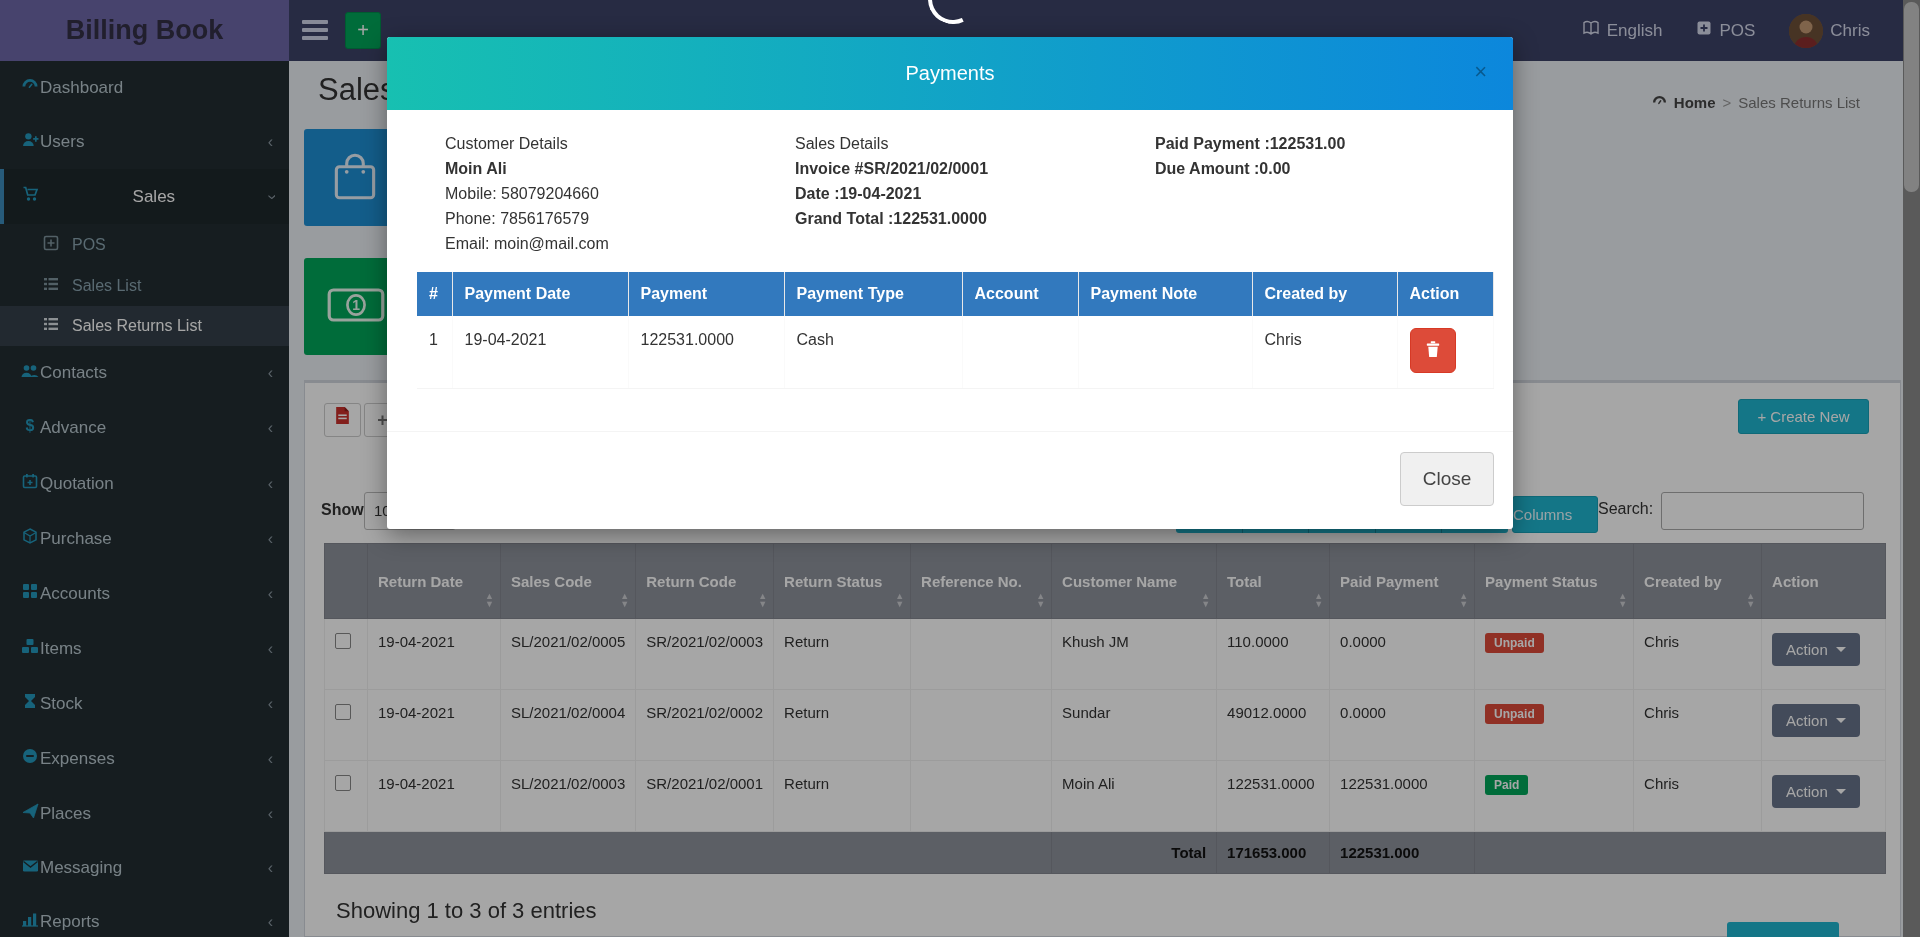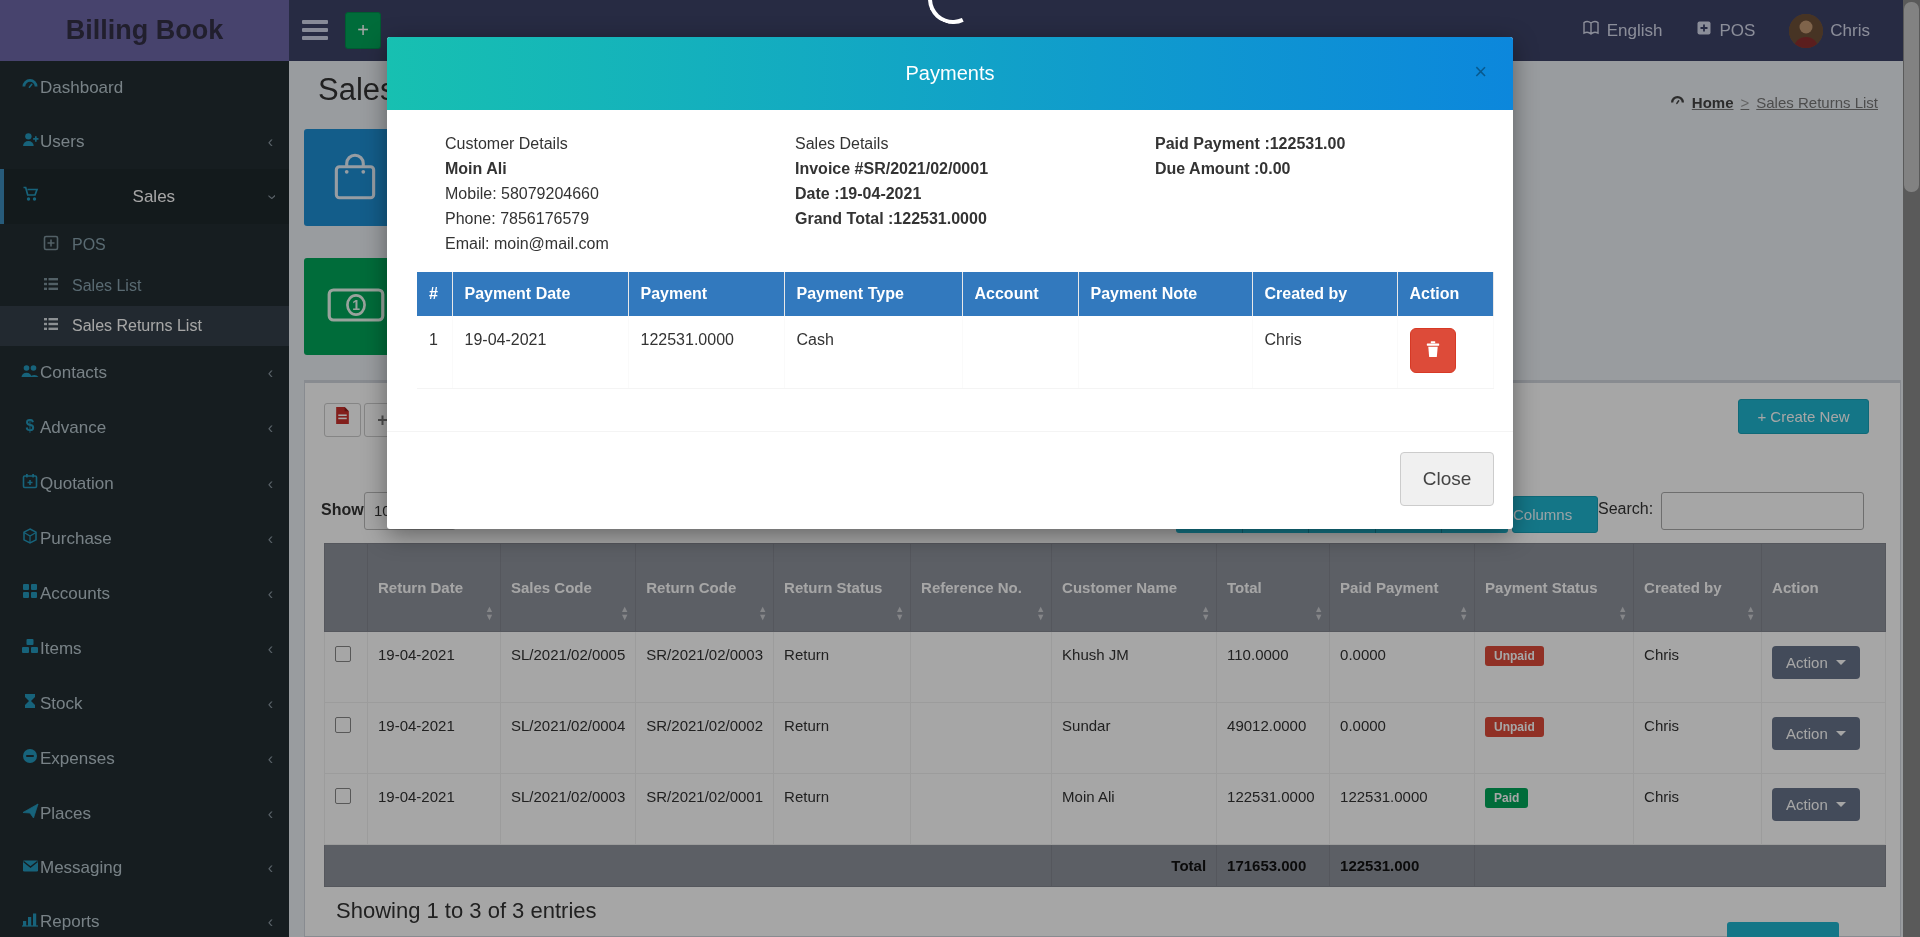--- a/index.html
+++ b/index.html
@@ -30,21 +30,21 @@
   .side-item .lbl { flex:1; }
   .side-item .chev { color:#8a97a0; font-size:16px; }
   .side-item.parent-active { background:#1e282c; border-left:4px solid #3c8dbc; padding-left:16px; color:#fff;text-align:center; }
   .sub-item { display:flex; align-items:center; gap:12px; padding:11px 16px 11px 42px; color:#8aa4af; font-size:16px; cursor:pointer; }
   .sub-item .ic { width:18px; text-align:center; color:#7f949d; flex:0 0 18px; }
   .sub-item.active { background:#35404a; color:#fff; }
   .sub-item.active .ic { color:#d7dde2; }
 
   
   .page-title { position:absolute; left:318px; top:72px; font-size:31px; color:#333; z-index:1; }
-  .breadcrumb { position:absolute; right:42px; top:94px; font-size:15px; color:#777; display:flex; align-items:flex-end; gap:7px; z-index:1;text-decoration:underline; }
+  .breadcrumb { position:absolute; right:60px; top:94px; font-size:15px; color:#777; display:flex; align-items:flex-end; gap:7px; z-index:1; }
   .breadcrumb .home { color:#444; font-weight:bold; }
   .breadcrumb .sep { color:#999; }
 
   .stat-card { position:absolute; left:304px; width:370px; height:97px; border-radius:3px; z-index:1; display:flex; align-items:center; padding-left:22px; }
   .stat-blue { top:129px; background:#1e8fd5; }
   .stat-green { top:258px; background:#00a65a; }
 
   .big-card { position:absolute; left:304px; top:380px; width:1597px; height:557px; background:#fff; border:1px solid #d2d6de; border-top:3px solid #d2d6de; z-index:1; }
 
   .tool-btn { position:absolute; width:37px; height:34px; background:#fff; border:1px solid #ccc; border-radius:3px; z-index:1; text-align:center; line-height:32px; }
@@ -58,21 +58,21 @@
   .btn-strip i:last-child { border-right:none; }
   .btn-columns { position:absolute; left:1512px; top:496px; width:86px; height:37px; background:#1fb5cf; border:1px solid #17a2b8;
                 border-radius:3px; color:#eefcff; font-size:15px; text-align:left; line-height:35px; z-index:1; }
   .search-label { position:absolute; left:1598px; top:500px; font-size:16px; color:#333; z-index:1; }
   .search-input { position:absolute; left:1661px; top:492px; width:203px; height:38px; background:#fff; border:1px solid #aaa; border-radius:3px;
                 padding:0 8px; font-size:15px; z-index:1; }
 
   
   .returns-table { position:absolute; left:324px; top:543px; border-collapse:collapse; table-layout:fixed; z-index:1; font-size:15px; }
   .returns-table th { background:#8e929c; color:#fff; font-weight:bold; text-align:left; vertical-align:middle;
-                padding:10px 10px; border:1px solid #83868f; position:relative; height:88px; }
+                padding:10px 10px; border:1px solid #83868f; position:relative; height:75px; }
   .returns-table td { background:#fff; color:#333; padding:14px 10px 0 10px; border:1px solid #f0f0f0; vertical-align:top; height:71px; }
   .returns-table tfoot td { background:#8e929c; color:#111; font-weight:bold; vertical-align:middle; padding:10px; height:42px; border-color:#83868f; }
   .sort-arrows { position:absolute; right:6px; bottom:10px; font-size:9px; line-height:8px; color:rgba(255,255,255,.55); }
   .badge { display:inline-block; color:#fff; font-size:12px; font-weight:bold; padding:3px 9px; border-radius:3px; }
   .row-check { width:16px; height:16px; border:1px solid #888; background:#fff; display:inline-block; border-radius:2px; }
   .btn-action { display:inline-flex; align-items:center; gap:8px; background:#68748a; color:#fff; font-size:15px;
                 padding:8px 14px; border-radius:4px; border:1px solid #596activated377; }
   .caret { width:0; height:0; border-left:5px solid transparent; border-right:5px solid transparent; border-top:5px solid #fff; display:inline-block; }
   .showing { position:absolute; left:336px; top:898px; font-size:22px; color:#333; z-index:1; }
   .page-stub { position:absolute; left:1727px; top:922px; width:112px; height:15px; background:#1fb5cf; border-radius:3px 3px 0 0; z-index:1; }

